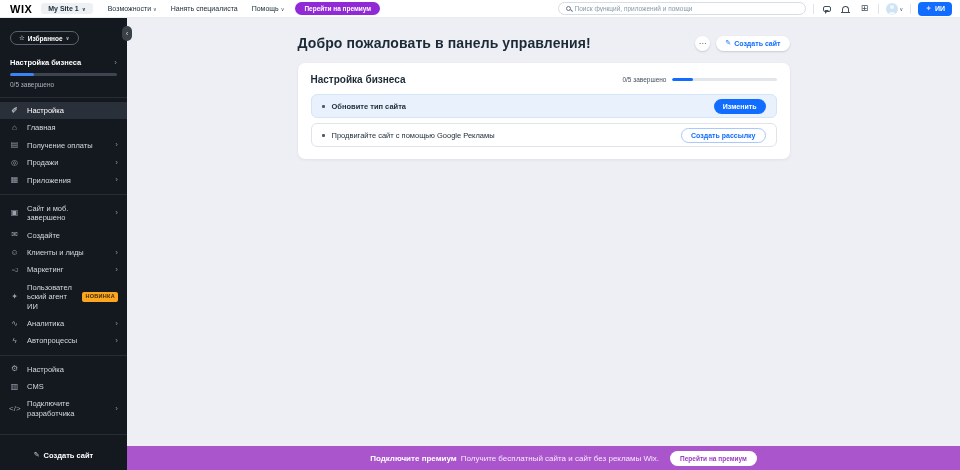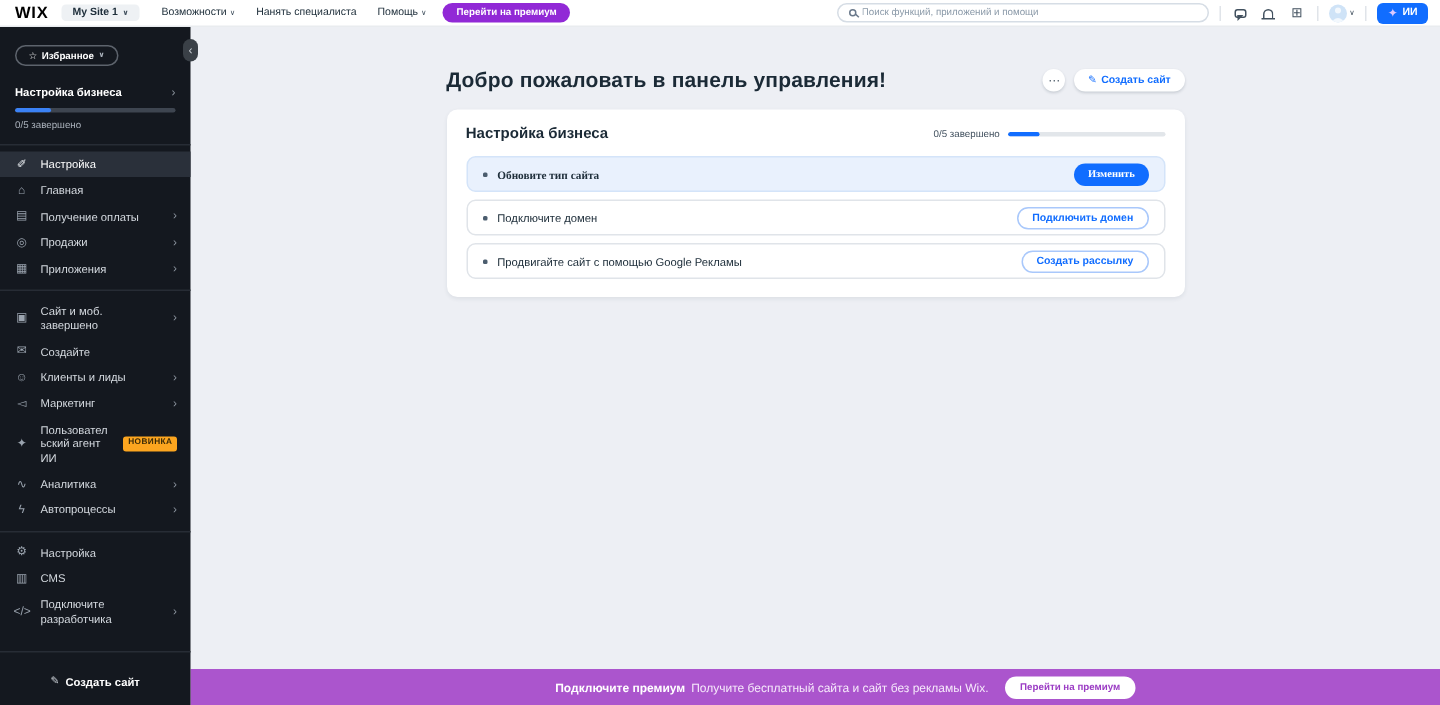--- a/index.html
+++ b/index.html
@@ -58,39 +58,39 @@
   .sb-label { flex:1; overflow-wrap:break-word; word-break:break-word; min-width:0; }
   .sb-chev { margin-left:auto; color:#8a929c; font-size:8px; line-height:1; }
   .sb-badge { margin-left:auto; background:var(--badge-orange,#fca51f); color:#3a2a07; font-size:5.5px; font-weight:700; letter-spacing:.3px; padding:1.5px 3px; border-radius:2px; white-space:nowrap; }
   .sb-divider { height:1px; background:#272c35; margin:5px 0; }
   .sb-bottom { margin-top:auto; border-top:1px solid #272c35; padding:8px 0 9px; text-align:center; }
   .sb-create { background:transparent; border:none; color:#fff; font-size:7.5px; font-weight:700; cursor:pointer; display:inline-flex; align-items:center; gap:4px; font-family:inherit; }
   .sb-create .pencil { font-size:7px; color:#d4d9df; }
 
   
   .main { flex:1; display:flex; flex-direction:column; min-width:0; }
-  .content { width:492px; margin:14px auto; flex:1; }
+  .content { width:492px; margin:4px auto; flex:1; }
   .page-head { margin-top:13px; display:flex; align-items:center; justify-content:space-between; }
   .page-title { font-size:14px; font-weight:800; color:#1b2a36; letter-spacing:.1px; }
   .head-actions { display:flex; align-items:center; gap:6px; }
   .more-btn { width:15px; height:15px; border-radius:50%; background:#fff; border:none; box-shadow:0 1px 2px rgba(22,45,61,.18); color:#42515f; font-size:8px; line-height:15px; cursor:pointer; padding:0; font-family:inherit; }
   .hdr-create { background:#fff; border:none; border-radius:8px; height:15px; padding:0 9px; box-shadow:0 1px 2px rgba(22,45,61,.18); color:var(--accent-blue,#116dff); font-size:7px; font-weight:700; display:inline-flex; align-items:center; gap:3px; cursor:pointer; font-family:inherit; }
   .hdr-create .pencil { font-size:7px; }
 
   .card { margin-top:12px; background:#fff; border-radius:7px; padding:11px 13px 12px; box-shadow:0 1px 3px rgba(22,45,61,.08); }
   .card-head { display:flex; align-items:center; justify-content:space-between; margin-bottom:9px; }
   .card-title { font-size:10px; font-weight:800; color:#1b2a36; }
   .card-prog { display:flex; align-items:center; gap:5px; }
   .card-prog-lbl { font-size:6.5px; color:#42515f; }
   .card-track { width:105px; height:3px; background:#e2e6ea; border-radius:2px; overflow:hidden; }
   .card-fill { height:100%; background:var(--accent-blue,#116dff); border-radius:2px; }
 
   .task-row { height:24px; border:1px solid #e0e4e9; border-radius:6px; background:#fff; display:flex; align-items:center; gap:7px; padding:0 10px; margin-bottom:5px; }
   .task-row:last-child { margin-bottom:0; }
-  .task-row.highlighted { background:var(--row-highlight,#e9f1fd); border-color:#d4e4f9;font-family:Liberation Serif, serif; }
+  .task-row.highlighted { background:var(--row-highlight,#e9f1fd); border-color:#d4e4f9; }
   .task-bullet { width:3px; height:3px; background:#4b5d6e; border-radius:1px; flex:0 0 3px; }
   .task-label { font-size:7.5px; color:#20303c; }
   .task-row.highlighted .task-label { font-weight:700; }
   .task-status { font-size:6px; font-weight:700; letter-spacing:.4px; color:var(--status-orange,#ee7e1d); margin-left:3px; }
   .task-btn { margin-left:auto; height:15px; border-radius:8px; padding:0 9px; font-size:7px; font-weight:700; cursor:pointer; white-space:nowrap; font-family:inherit; }
   .task-btn.primary { background:var(--accent-blue,#116dff); color:#fff; border:none; }
   .task-btn.secondary { background:#fff; color:var(--accent-blue,#116dff); border:1px solid #a9c8fb; }
 
   
   .banner { height:24px; background:var(--banner-purple,#ab55cd); display:flex; align-items:center; justify-content:center; gap:4px; color:#fff; }
@@ -278,25 +278,20 @@
           </div>
         </div>
         <div id="task-list">
             <div class="task-row highlighted">
               <span class="task-bullet"></span>
               <span class="task-label">Обновите тип сайта</span>
               <button class="task-btn primary">Изменить</button>
             </div>
             <div class="task-row">
               <span class="task-bullet"></span>
-              <span class="task-label">Подключите домен</span>
-              <button class="task-btn secondary">Подключить домен</button>
-            </div>
-            <div class="task-row">
-              <span class="task-bullet"></span>
               <span class="task-label">Продвигайте сайт с помощью Google Рекламы</span>
               <button class="task-btn secondary">Создать рассылку</button>
             </div>
           </div>
       </section>
     </div>
 
     <div class="banner">
       <span class="banner-bold">Подключите премиум</span>
       <span class="banner-text">Получите бесплатный сайта и сайт без рекламы Wix.</span>

